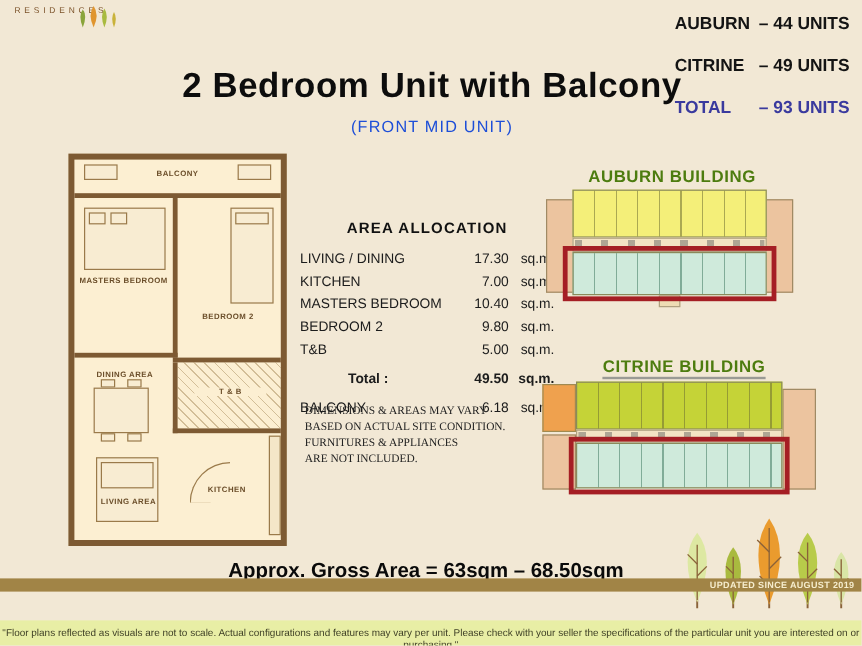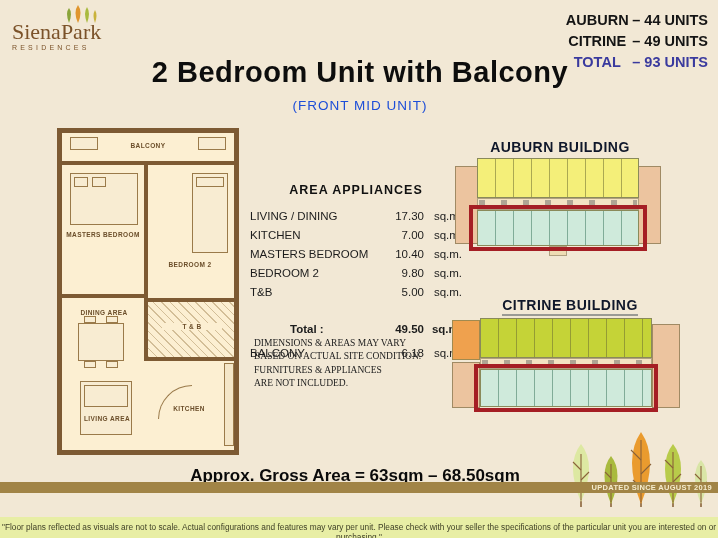--- a/index.html
+++ b/index.html
@@ -8,22 +8,22 @@
          background:#f2e8d5; }
   .abs { position:absolute; }
 
   
   .logo { left:12px; top:5px; width:120px; }
   .logo-name { font-family:"Liberation Serif", serif; font-size:22px; color:#7b5229; line-height:1; }
   .logo-sub  { font-size:7px; letter-spacing:3.2px; color:#7b5229; margin-top:1px; }
   .logo-trees { left:52px; top:0px; }
 
   
-  .units { right:10px; top:12px; display:grid; grid-template-columns:70px auto; row-gap:5px;
-           font-weight:bold; font-size:14.5px; color:#141414;text-align:center; }
+  .units { right:10px; top:12px; display:grid; grid-template-columns:70px auto; row-gap:19px;
+           font-weight:bold; font-size:14.5px; color:#141414; }
   .units .total { color:#3a3a9e; }
 
   
   .title { left:40px; top:56px; width:640px; text-align:center; font-size:29px; font-weight:800;
            color:#0d0d0d; letter-spacing:.5px; }
   .subtitle { left:40px; top:98px; width:640px; text-align:center; font-size:13.5px; font-weight:normal;
               color:#1d4ed8; letter-spacing:1px; }
 
   
   .plan { left:57px; top:128px; width:182px; height:327px; background:#fcefd2;
@@ -39,28 +39,28 @@
               border:1px solid #9a7a4a; border-right:none; border-bottom:none; border-radius:100% 0 0 0; }
   .kitchen-counter { position:absolute; right:0; top:230px; width:10px; height:83px;
                      border:1px solid #9a7a4a; background:#f4e6c8; }
 
   
   .area { left:250px; top:183px; width:212px; color:#1c1c1c; }
   .area h2 { text-align:center; font-size:12.5px; letter-spacing:1px; margin-bottom:13px; color:#111; }
   .area .grid { display:grid; grid-template-columns:1fr 46px 38px; row-gap:7px; font-size:11.5px; }
   .area .val { text-align:right; }
   .area .unit { text-align:right; }
-  .area .total-row { margin-top:25px; font-weight:bold; }
+  .area .total-row { margin-top:12px; font-weight:bold; }
   .area .total-row .lbl { padding-left:40px; }
   .area .balcony-row { margin-top:12px; }
   .dims-note { left:254px; top:337px; width:190px; font-size:9.5px; line-height:1.4;
                color:#222; white-space:pre-line;font-family:Liberation Serif, serif; }
 
   
-  .bldg-label { font-size:14px; font-weight:800; color:#0f172a; letter-spacing:.5px; text-align:center; }
+  .bldg-label { font-size:14px; font-weight:800; color:#4d7c0f; letter-spacing:.5px; text-align:center; }
   .underlined { border-bottom:2px solid #9a9a95; padding-bottom:1px; }
   .bldg { position:absolute; }
   .endcap { position:absolute; background:#ecc49f; border:1px solid #a08a64; }
   .row-units { position:absolute; border:1px solid #8a8a5a; }
   .row-top-auburn { background:#f4ef79 ; }
   .row-top-citrine { background:#c5d337; }
   .row-bottom { background:#cfeadb; }
   .udiv { position:absolute; inset:0;
           background:repeating-linear-gradient(90deg, transparent 0 17px, rgba(110,110,50,.55) 17px 18px); }
   .udiv.mint { background:repeating-linear-gradient(90deg, transparent 0 17px, rgba(50,110,85,.5) 17px 18px); }
@@ -85,21 +85,20 @@
 </head>
 <body>
 
 <div class="abs logo">
   <svg class="abs logo-trees" width="42" height="19" viewBox="0 0 42 19">
     <path d="M5 3 Q9 8 5 18 Q1 8 5 3" fill="#8aa43a"></path>
     <path d="M14 0 Q19 7 14 18 Q9 7 14 0" fill="#e0952e"></path>
     <path d="M23 2 Q27 8 23 18 Q19 8 23 2" fill="#a9ba3f"></path>
     <path d="M31 5 Q34 10 31 18 Q28 10 31 5" fill="#c9b23a"></path>
   </svg>
-  <div class="logo-name" style="margin-top:16px;">SienaPark</div>
   <div class="logo-sub">RESIDENCES</div>
 </div>
 
 <div class="abs units">
   <span>AUBURN</span>
   <span>– 44 UNITS</span>
   <span>CITRINE</span>
   <span>– 49 UNITS</span>
   <span class="total">TOTAL</span>
   <span class="total">– 93 UNITS</span>
@@ -144,21 +143,21 @@
   <div class="furn" style="left:18px;top:248px;width:52px;height:54px;"></div>
   <div class="furn" style="left:22px;top:252px;width:44px;height:22px;"></div>
   <div class="room-label" style="left:2px;width:86px;top:282px;">LIVING AREA</div>
 
   <div class="kitchen-counter"></div>
   <div class="room-label" style="left:92px;width:70px;top:272px;">KITCHEN</div>
   <div class="door-arc"></div>
 </div>
 
 <div class="abs area">
-  <h2>AREA APPLIANCES</h2>
+  <h2>AREA ALLOCATION</h2>
   <div class="grid">
     <span>LIVING / DINING</span>
     <span class="val">17.30</span>
     <span class="unit">sq.m.</span>
     <span>KITCHEN</span>
     <span class="val">7.00</span>
     <span class="unit">sq.m.</span>
     <span>MASTERS BEDROOM</span>
     <span class="val">10.40</span>
     <span class="unit">sq.m.</span>

